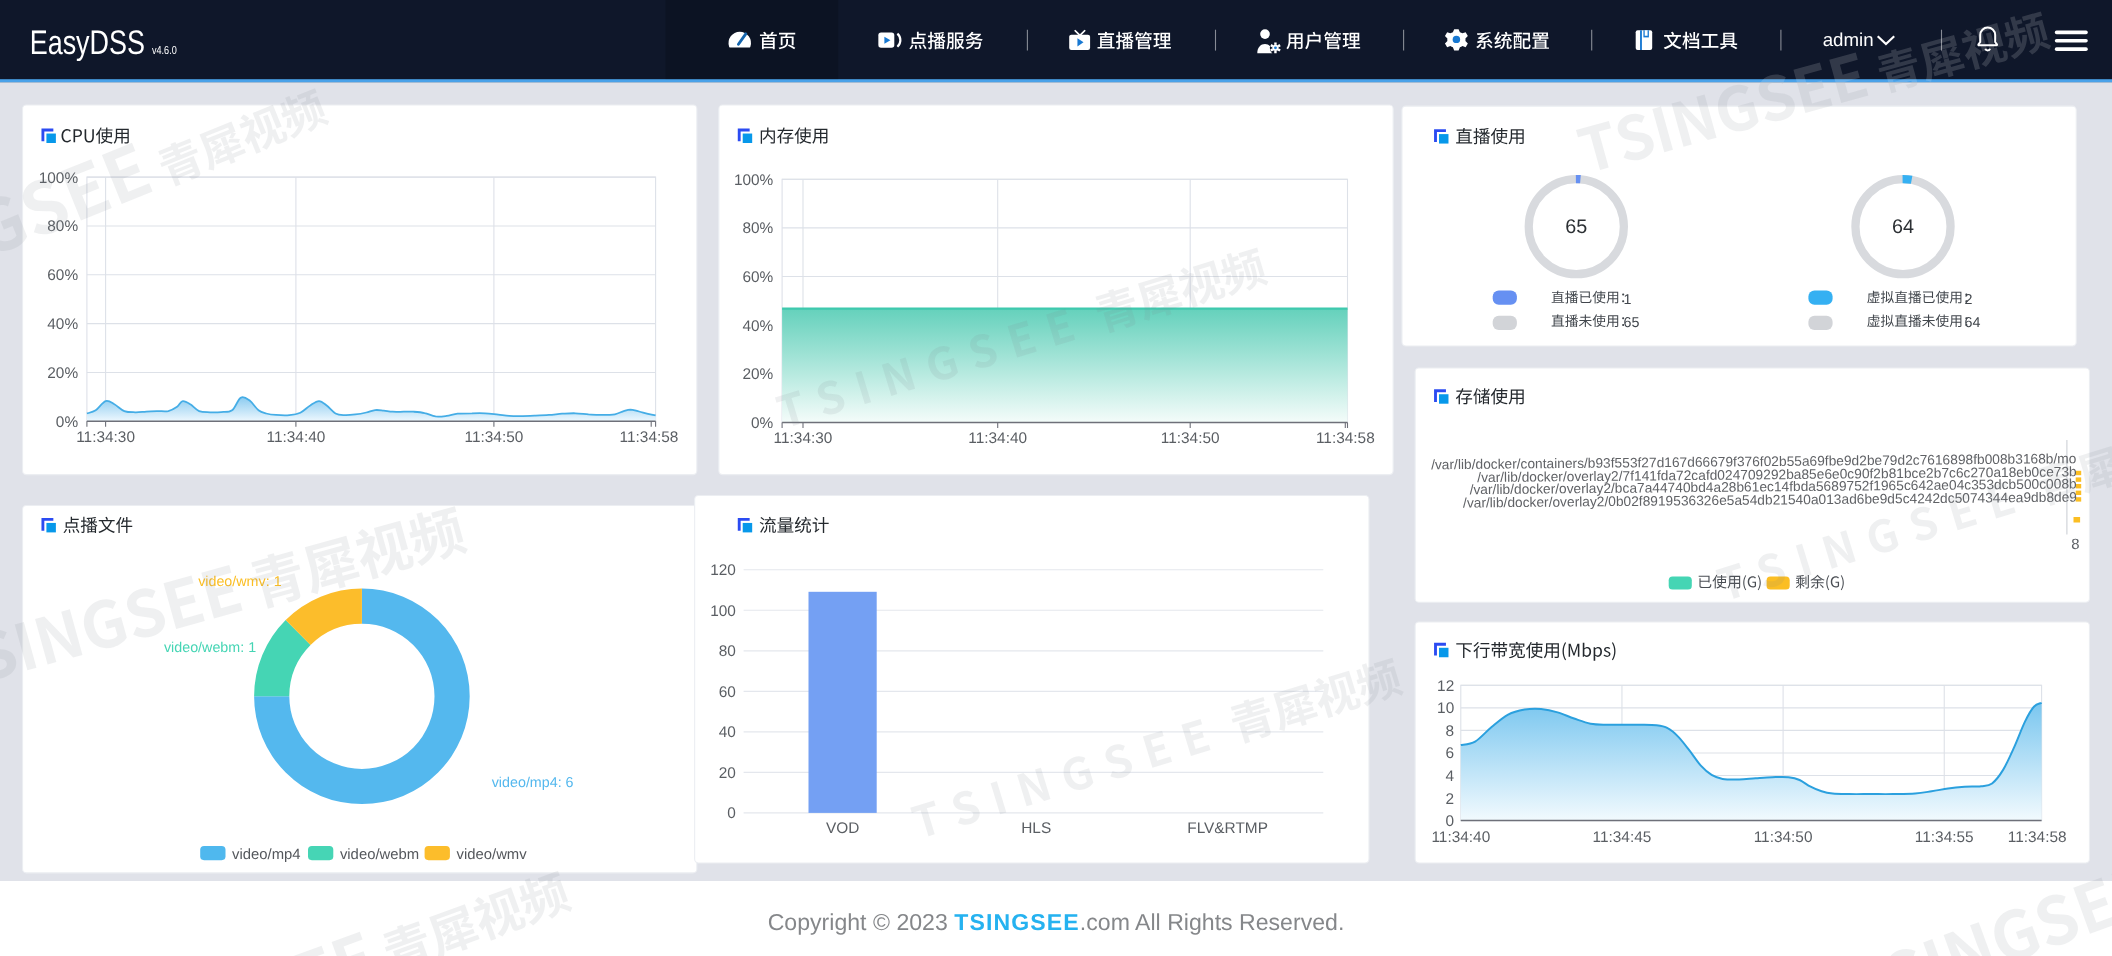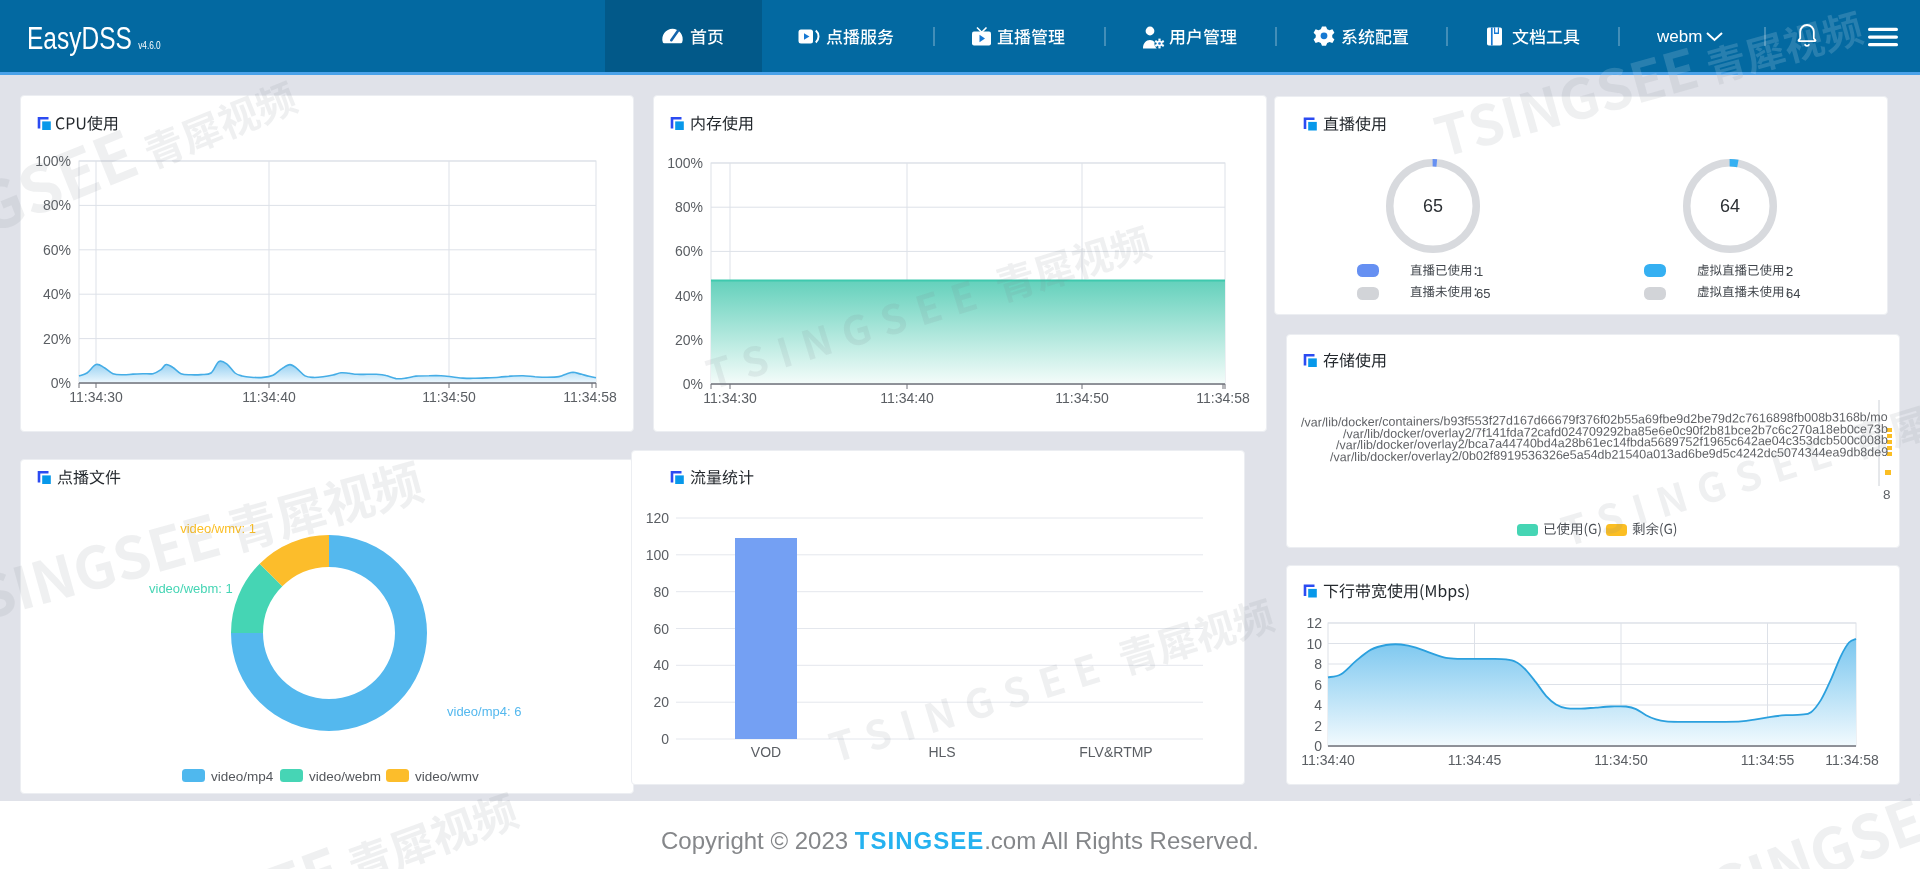--- a/index.html
+++ b/index.html
@@ -1,45 +1,45 @@
 <!DOCTYPE html>
 <html><head><meta charset="utf-8"><style>
 * { margin:0; padding:0; box-sizing:border-box; }
 html,body { width:1920px; height:869px; overflow:hidden; background:#fff;
   font-family:"Liberation Sans", sans-serif; position:relative; }
-#hdr { position:absolute; left:0; top:0; width:1920px; height:75px; background:#0369a1;
+#hdr { position:absolute; left:0; top:0; width:1920px; height:75px; background:#0f172a;
   border-bottom:3px solid #4aa2e9; }
 #hdr .logo { position:absolute; left:27px; top:21px; color:#fff; font-size:31px;
   transform:scaleX(0.79); transform-origin:left center; white-space:nowrap; }
 #hdr .ver { font-size:10.5px; letter-spacing:0; margin-left:8px; }
 #hdr .active { position:absolute; left:605px; top:0; width:157px; height:72px; background:rgba(0,0,0,0.15); }
 #hdr .admin { position:absolute; left:1657px; top:27px; color:#fff; font-size:17px; }
 #main { position:absolute; left:0; top:75px; width:1920px; height:726px; background:#e0e2e9; }
 .card { position:absolute; background:#fff; border:1px solid #eceef2; border-radius:4px; }
 #c-cpu { left:20px; top:95px; width:614px; height:337px; }
 #c-mem { left:653px; top:95px; width:614px; height:337px; }
 #c-live { left:1274px; top:96px; width:614px; height:219px; }
 #c-store { left:1286px; top:334px; width:614px; height:214px; }
 #c-bw { left:1286px; top:565px; width:614px; height:220px;text-align:center; }
 #c-vod { left:20px; top:459px; width:614px; height:335px; }
 #c-flow { left:631px; top:450px; width:614px; height:335px; }
 .card svg { position:absolute; left:0; top:0; }
 .spath { position:absolute; right:11px; white-space:nowrap; font-size:12.5px; color:#606266;
   line-height:13px; transform:rotate(-0.55deg); transform-origin:right center; }
 #c-store { overflow:hidden; }
 #footer { position:absolute; left:0; top:801px; width:1920px; height:68px; background:#fff; }
-#footer .c { position:absolute; top:26px; width:1920px; text-align:center; font-size:24px; color:#85878a; }
+#footer .c { position:absolute; top:26px; width:1920px; text-align:center; font-size:21px; color:#85878a; }
 #footer .ts { color:#25b2f0; font-weight:bold; letter-spacing:1px; }
 #overlay { position:absolute; left:0; top:0; width:1920px; height:869px; pointer-events:none; }
 </style></head>
 <body>
 <div id="hdr">
   <div class="active"></div>
   <div class="logo">EasyDSS<span class="ver">v4.6.0</span></div>
-  <div class="admin">webm</div>
+  <div class="admin">admin</div>
 </div>
 <div id="main"></div>
 <div id="c-cpu" class="card">
     <svg width="614" height="337" viewBox="0 0 614 337" font-family="Liberation Sans, sans-serif">
 <defs>
         <linearGradient id="gcpu" x1="0" y1="262" x2="0" y2="287" gradientUnits="userSpaceOnUse">
 <stop offset="0" stop-color="#7ec5ee"></stop>
           <stop offset="1" stop-color="#eef8fe"></stop>
         </linearGradient>
       </defs>

